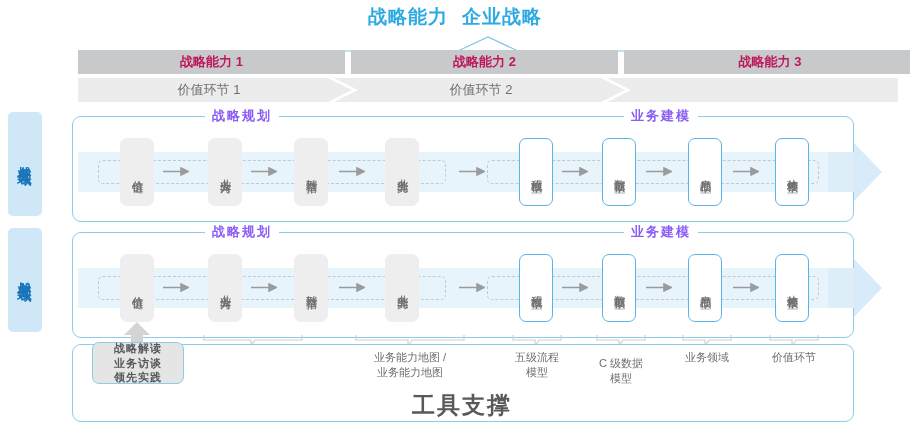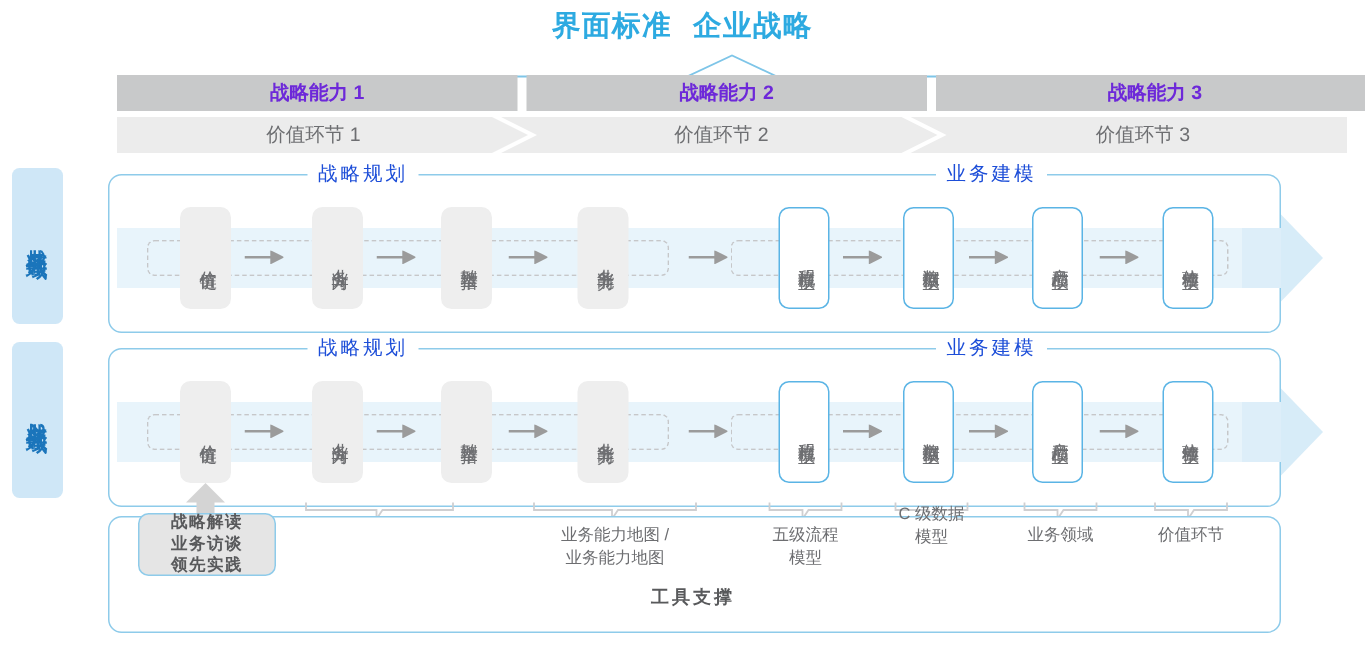--- a/index.html
+++ b/index.html
@@ -26,21 +26,21 @@
 
   
   .connector{position:absolute;left:78px;top:36px;width:820px;height:16px;}
 
   
   .cap-row{position:absolute;left:78px;top:50px;width:820px;height:24px;}
   .cap-cell{
     position:absolute;top:0;height:24px;
     background:#c8c9ca;
     display:flex;align-items:center;justify-content:center;
-    font-size:13px;font-weight:bold;color:#6d28d9;
+    font-size:13px;font-weight:bold;color:#be185d;
     white-space:nowrap;
   }
   .val-row{position:absolute;left:78px;top:78px;width:820px;height:39px;padding-left:20px;}
   .val-cell{
     position:absolute;top:0;height:24px;
     background:#ececec;
     display:flex;align-items:center;justify-content:center;
     font-size:13px;color:#6d6e71;
     white-space:nowrap;
   }
@@ -106,35 +106,35 @@
   .node.blue{background:#ffffff;border:1.4px solid #5ab4e5;}
 
   
   .mini-arrow{position:absolute;height:9px;width:26px;}
 
   
   .sec-cap{
     position:absolute;
     background:#ffffff;
     padding:0 7px;
-    font-size:13px;font-weight:normal;color:#1d4ed8;
+    font-size:13px;font-weight:bold;color:#8b5cf6;
     letter-spacing:2px;
     white-space:nowrap;
     line-height:14px;
   }
 
   
   .tool-box{
     position:absolute;left:72px;width:780px;
     border:1.3px solid #8ecbea;border-radius:9px;
     background:#ffffff;
   }
   .tool-title{
     position:absolute;width:780px;text-align:center;
-    font-size:12px;font-weight:bold;color:#58595b;
+    font-size:23px;font-weight:bold;color:#58595b;
     letter-spacing:2px;
   }
   .tool-chip{
     position:absolute;
     border:1.3px solid #8ecbea;border-radius:7px;background:#e5e5e5;
     display:flex;align-items:center;justify-content:center;
     text-align:center;
     font-size:11px;font-weight:bold;color:#58595b;
     line-height:1.35;letter-spacing:1px;
   }
@@ -145,42 +145,41 @@
   }
   .up-arrow{position:absolute;}
   .bracket{position:absolute;}
 </style>
 </head>
 <body>
 
 <div id="canvas">
 
   <div class="top-title">
-    <span>界面标准</span><span class="title-gap">&nbsp;</span><span>企业战略</span>
+    <span>战略能力</span><span class="title-gap">&nbsp;</span><span>企业战略</span>
   </div>
 
   <svg class="connector" viewBox="0 0 820 16" preserveAspectRatio="none">
     <path d="M0,15 L380,15 L410,1 L440,15 L820,15" fill="none" stroke="#7ec5e8" stroke-width="1.2"></path>
   </svg>
 
   <div class="cap-row">
     <div class="cap-cell" style="left:0px;width:267px;">战略能力 1</div>
     <div class="cap-cell" style="left:273px;width:267px;">战略能力 2</div>
     <div class="cap-cell" style="left:546px;width:292px;">战略能力 3</div>
   </div>
 
   <div class="val-row">
     <svg width="820" height="24" viewBox="0 0 820 24" preserveAspectRatio="none" style="position:absolute;left:0;top:0;">
       <path d="M0,0 L250,0 L274,12 L250,24 L0,24 Z" fill="#ececec"></path>
       <path d="M256,0 L523,0 L547,12 L523,24 L256,24 L280,12 Z" fill="#ececec"></path>
       <path d="M529,0 L820,0 L820,24 L529,24 L553,12 Z" fill="#ececec"></path>
     </svg>
     <div class="val-cell" style="left:0px;width:262px;background:transparent;">价值环节 1</div>
     <div class="val-cell" style="left:272px;width:262px;background:transparent;">价值环节 2</div>
-    <div class="val-cell" style="left:548px;width:272px;background:transparent;">价值环节 3</div>
   </div>
 
   <div class="domain-tab" style="top:112px;height:104px;">
     <div style="display:flex;flex-direction:column;align-items:center;">
       <span class="vtext">业务领域</span>
       <span class="vnum">1</span>
     </div>
   </div>
 
   <div class="domain-tab" style="top:228px;height:104px;">
@@ -342,21 +341,21 @@
   </div>
 
   <div class="tool-label" style="left:355px;top:350px;width:110px;">
     <div>业务能力地图 /</div>
     <div>业务能力地图</div>
   </div>
   <div class="tool-label" style="left:500px;top:350px;width:74px;">
     <div>五级流程</div>
     <div>模型</div>
   </div>
-  <div class="tool-label" style="left:584px;top:336px;width:74px;">
+  <div class="tool-label" style="left:584px;top:356px;width:74px;">
     <div>C 级数据</div>
     <div>模型</div>
   </div>
   <div class="tool-label" style="left:670px;top:350px;width:74px;">
     <div>业务领域</div>
   </div>
   <div class="tool-label" style="left:757px;top:350px;width:74px;">
     <div>价值环节</div>
   </div>
 

